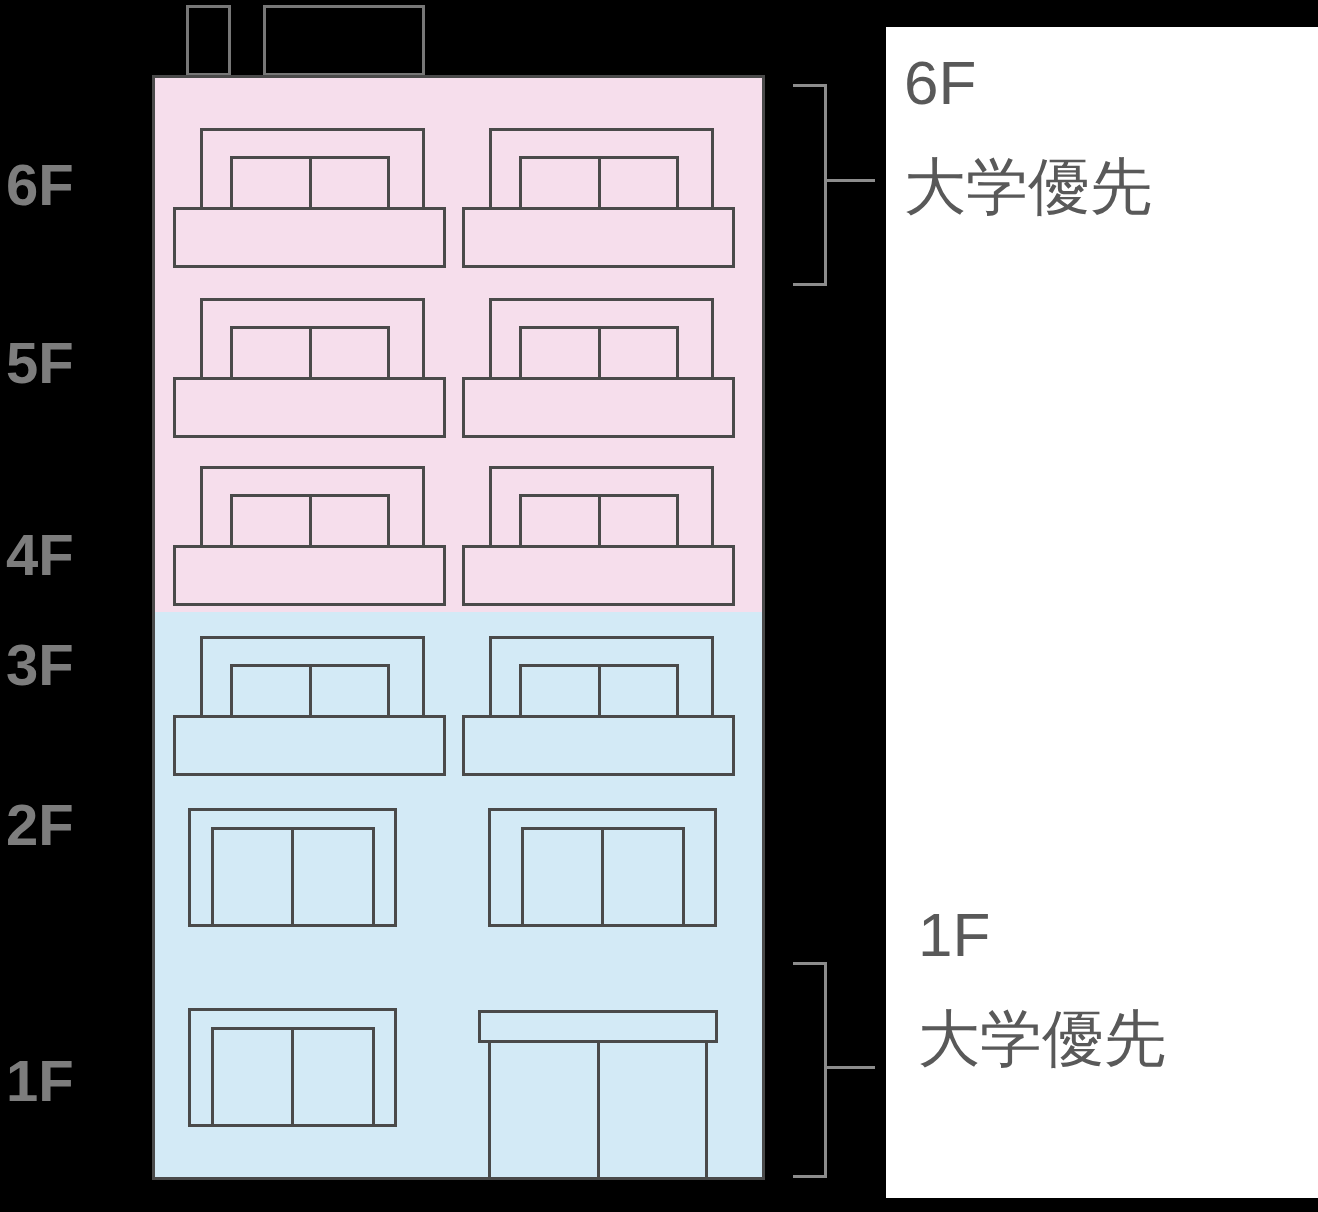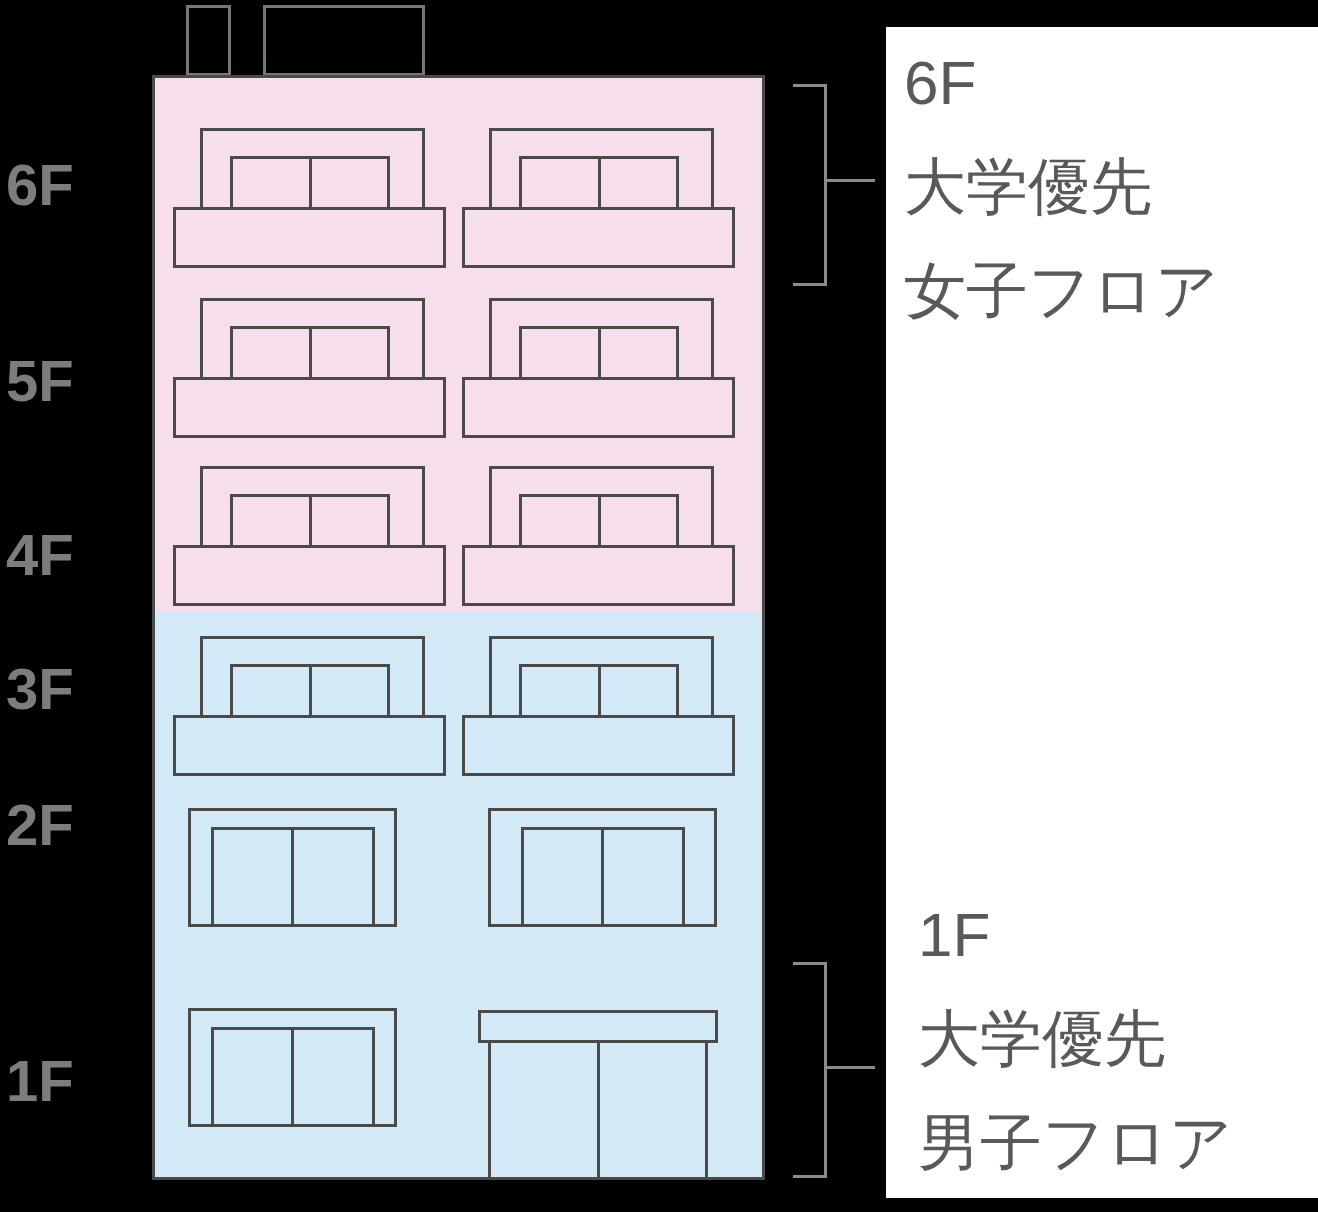--- a/index.html
+++ b/index.html
@@ -123,23 +123,23 @@
   .legend-line{font-size:62px;line-height:104px;white-space:nowrap;}
   .legend-women{left:18px;top:4px;}
   .legend-men{left:32px;top:856px;}
 </style>
 </head>
 <body>
 
 <div class="canvas">
 
   <div class="floor-label" style="top:156px">6F</div>
-  <div class="floor-label" style="top:352px">5F</div>
+  <div class="floor-label" style="top:334px">5F</div>
   <div class="floor-label" style="top:526px">4F</div>
-  <div class="floor-label" style="top:660px">3F</div>
+  <div class="floor-label" style="top:636px">3F</div>
   <div class="floor-label" style="top:796px">2F</div>
   <div class="floor-label" style="top:1052px">1F</div>
 
   <div class="roof roof-1"></div>
   <div class="roof roof-2"></div>
 
   <div class="building">
     <div class="section section-women"></div>
     <div class="section section-men"></div>
   </div>
@@ -205,22 +205,20 @@
 
   <div class="bracket bracket-women"></div>
   <div class="bracket-pointer pointer-women"></div>
   <div class="bracket bracket-men"></div>
   <div class="bracket-pointer pointer-men"></div>
 
   <div class="panel">
     <div class="legend legend-women">
       <div class="legend-line">6F</div>
       <div class="legend-line">大学優先</div>
-      <div class="legend-line">女子フロア</div>
     </div>
     <div class="legend legend-men">
       <div class="legend-line">1F</div>
       <div class="legend-line">大学優先</div>
-      <div class="legend-line">男子フロア</div>
     </div>
   </div>
 
 </div>
 
 </body></html>

